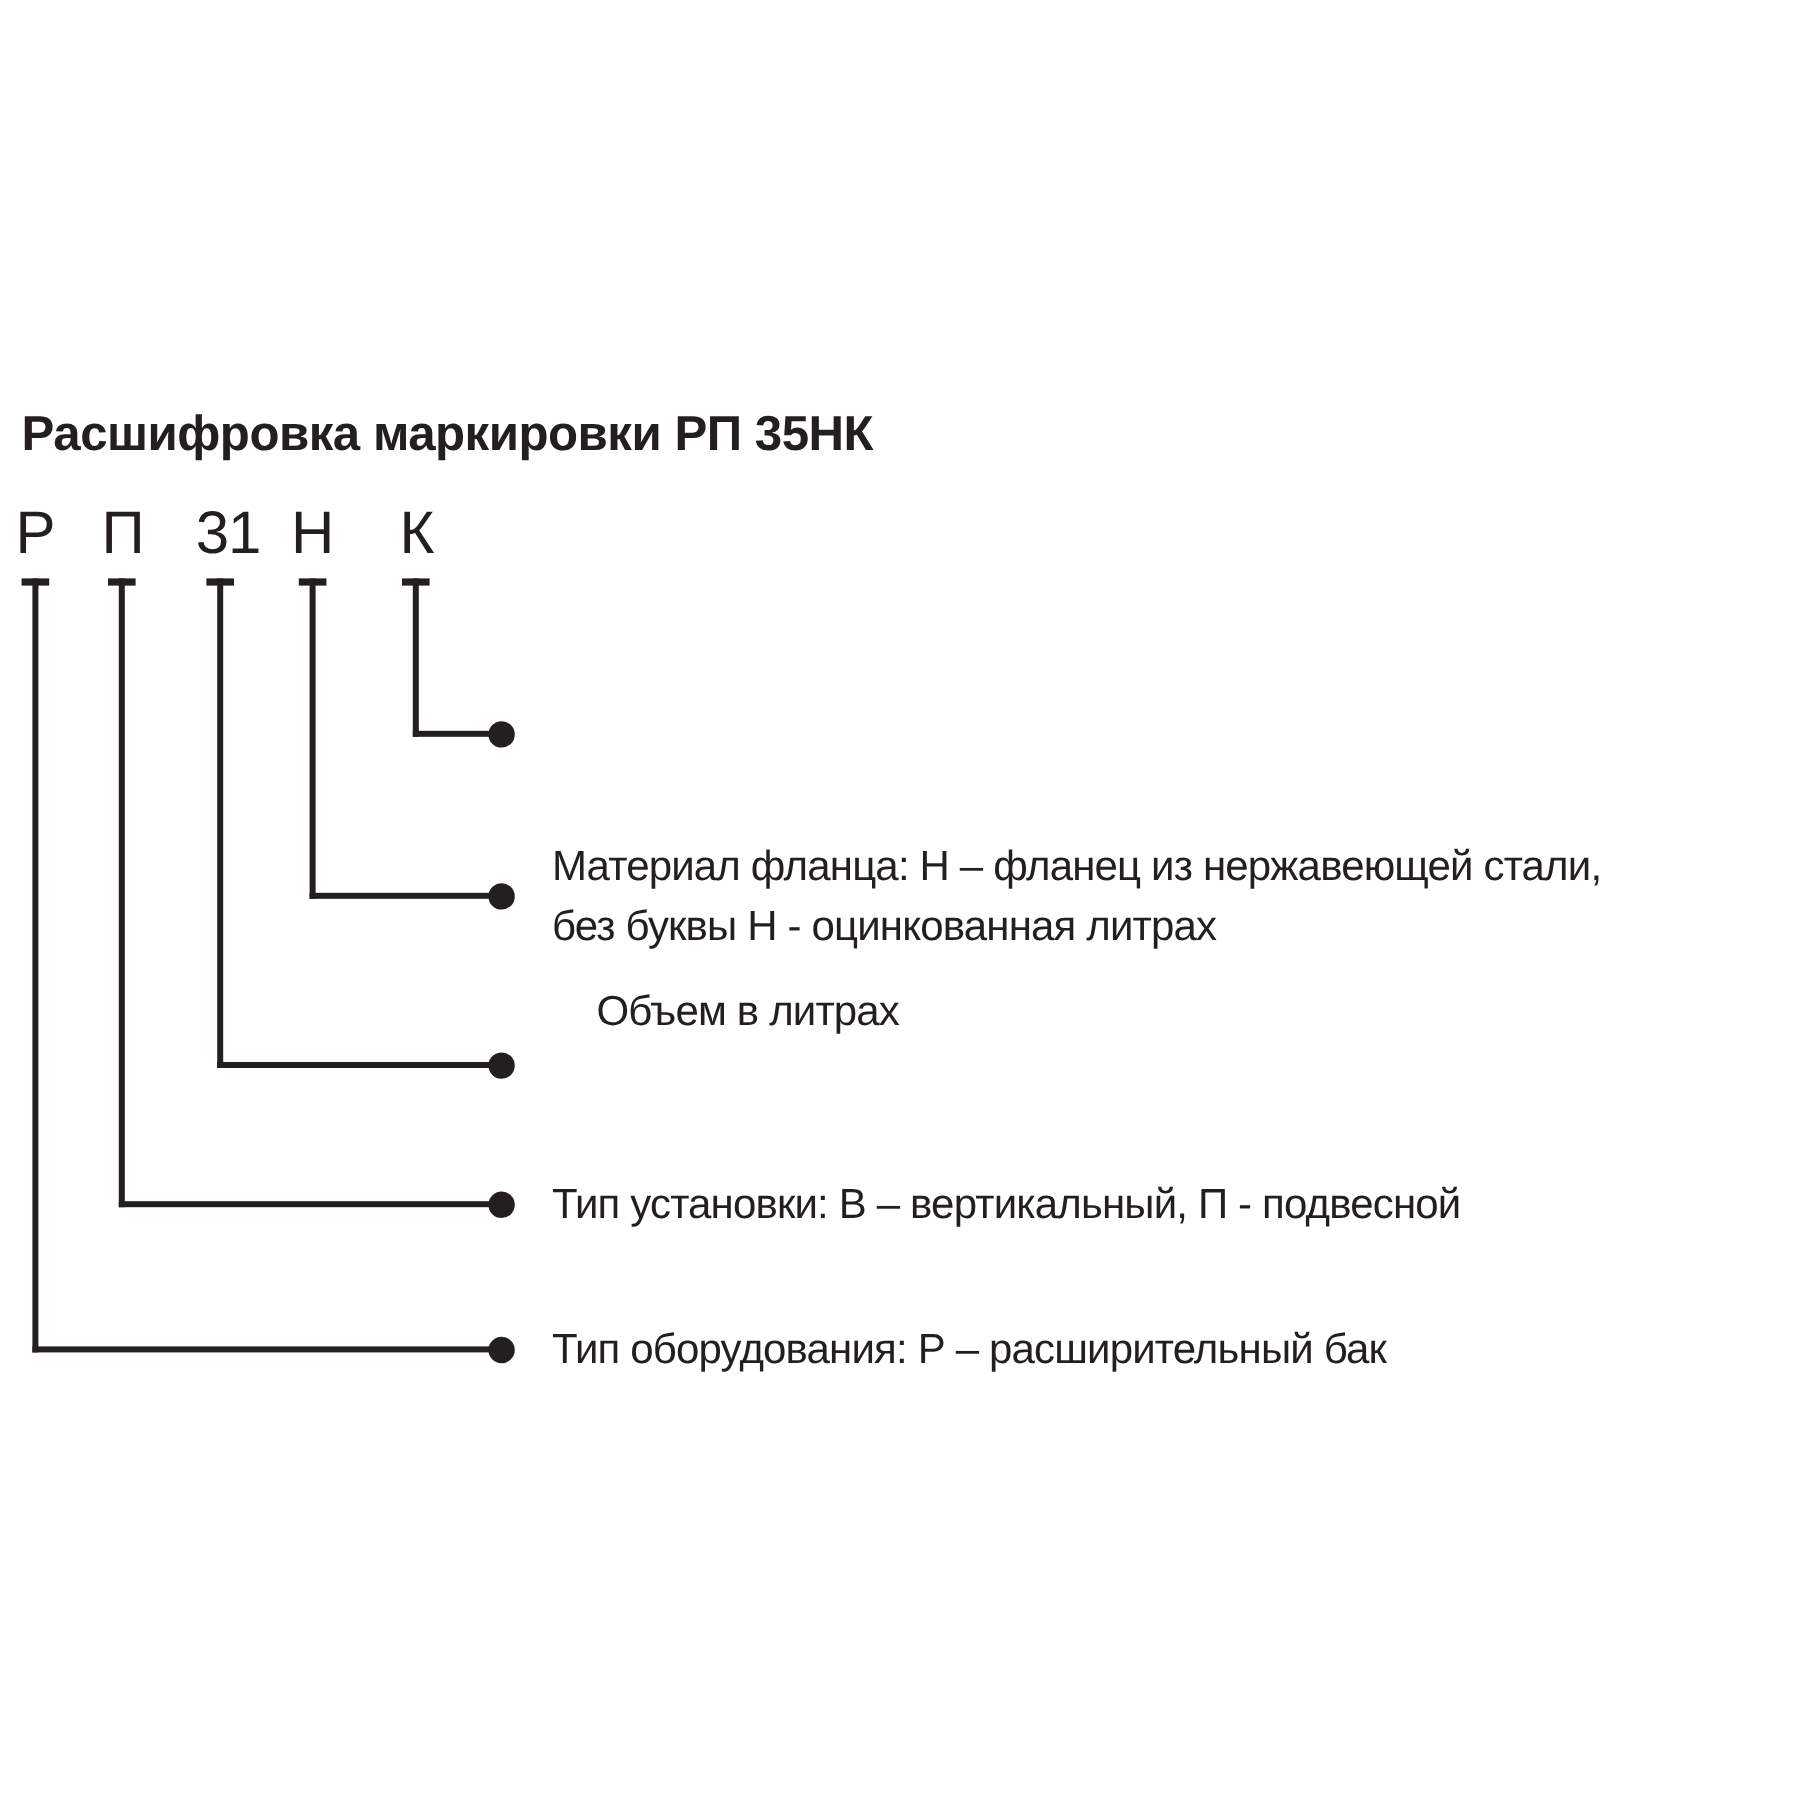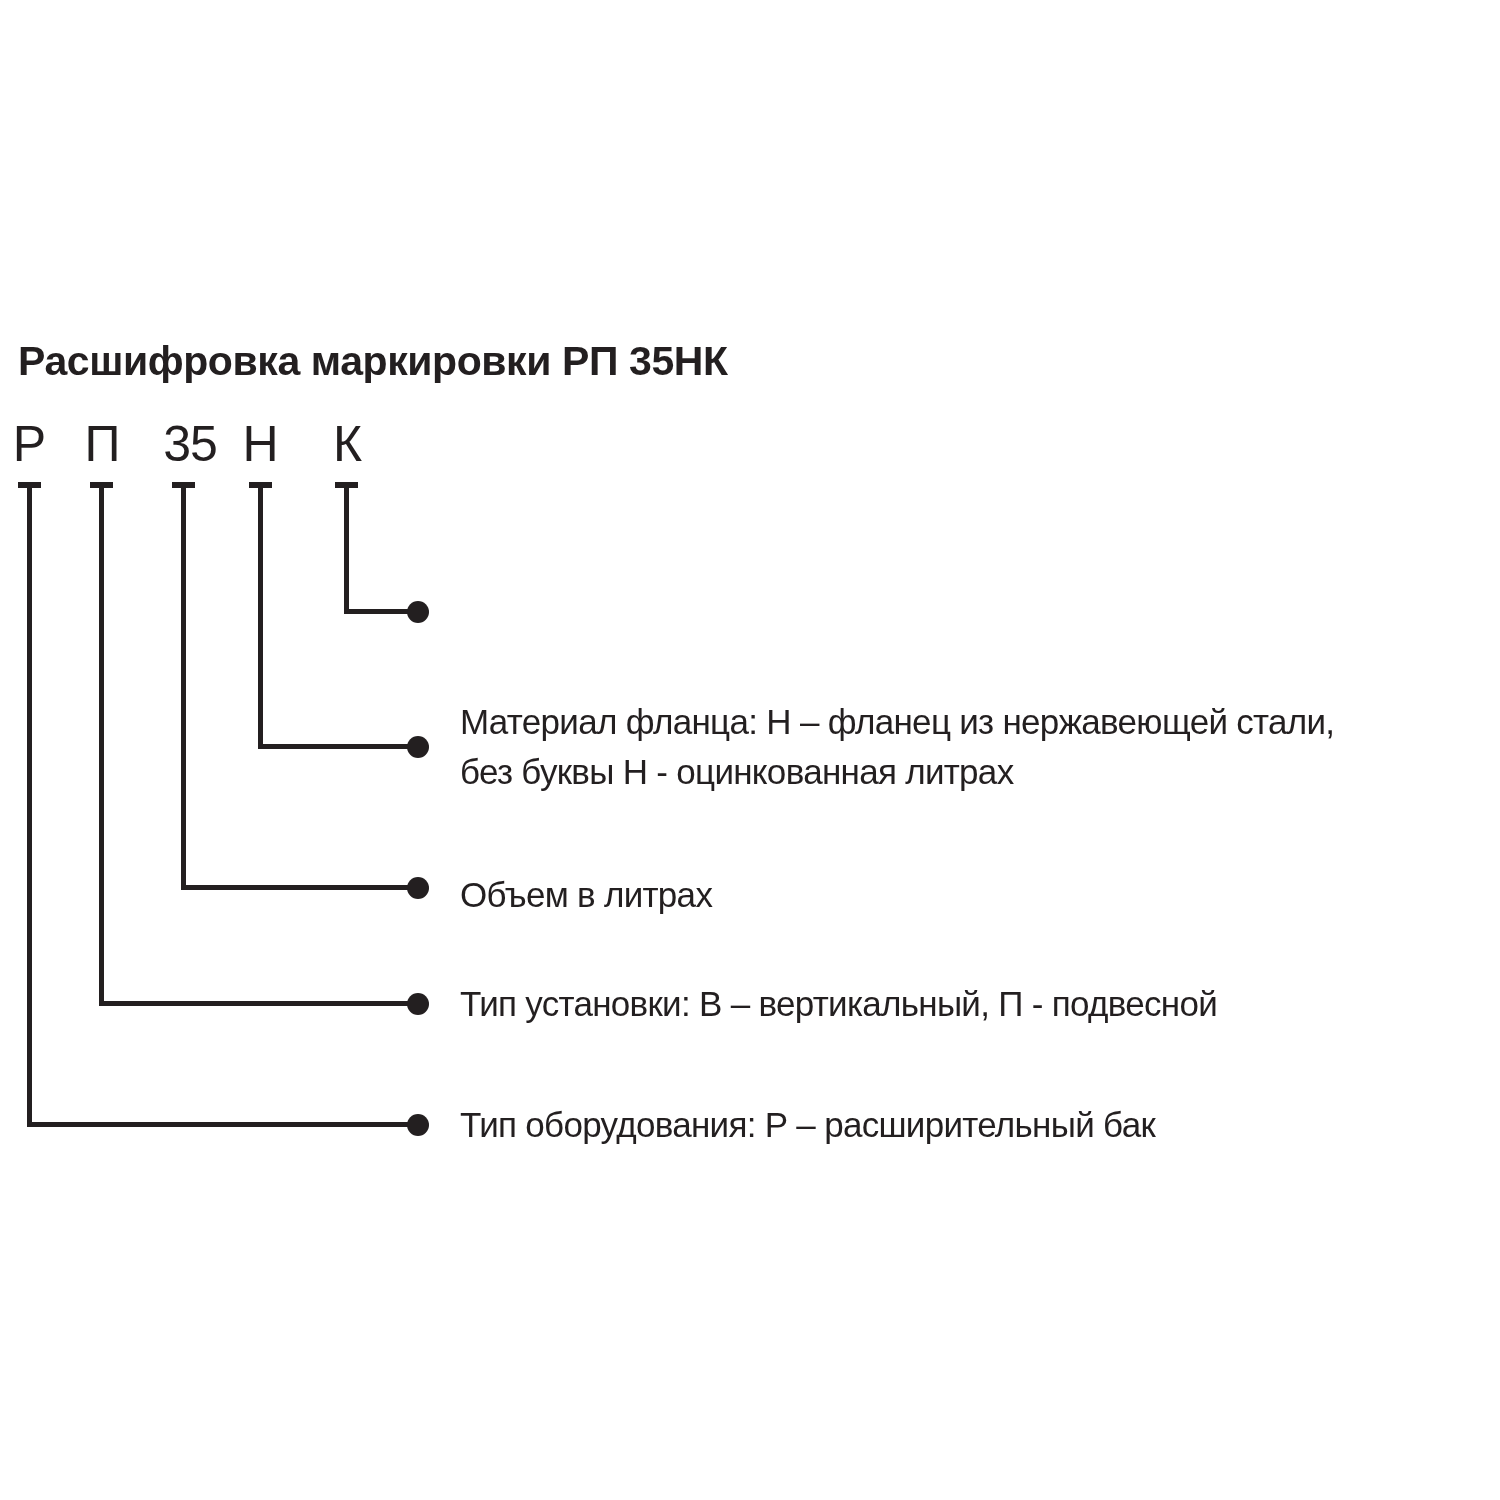--- a/index.html
+++ b/index.html
@@ -95,34 +95,34 @@
     position: absolute;
     left: 460px;
     font-size: 35px;
     line-height: 50px;
     letter-spacing: -0.02em;
     white-space: nowrap;
   }
   .label span { display: block; }
   .lb-k  { top:  562px; }
   .lb-n  { top:  697px; }
-  .lb-35 { top:  870px; }
+  .lb-35 { top:  818px; margin-left: 37px; }
   .lb-p  { top:  979px; }
   .lb-r  { top: 1100px; }
 </style>
 </head>
 <body>
 
 <div class="canvas">
 
   <div class="title">Расшифровка маркировки РП 35НК</div>
 
   <div class="mark-char mc-r">Р</div>
   <div class="mark-char mc-p">П</div>
-  <div class="mark-char mc-35">35</div>
+  <div class="mark-char mc-35">31</div>
   <div class="mark-char mc-n">Н</div>
   <div class="mark-char mc-k">К</div>
 
   <div class="cap cap-r"></div>
   <div class="cap cap-p"></div>
   <div class="cap cap-35"></div>
   <div class="cap cap-n"></div>
   <div class="cap cap-k"></div>
 
   <div class="vline v-r"></div>

